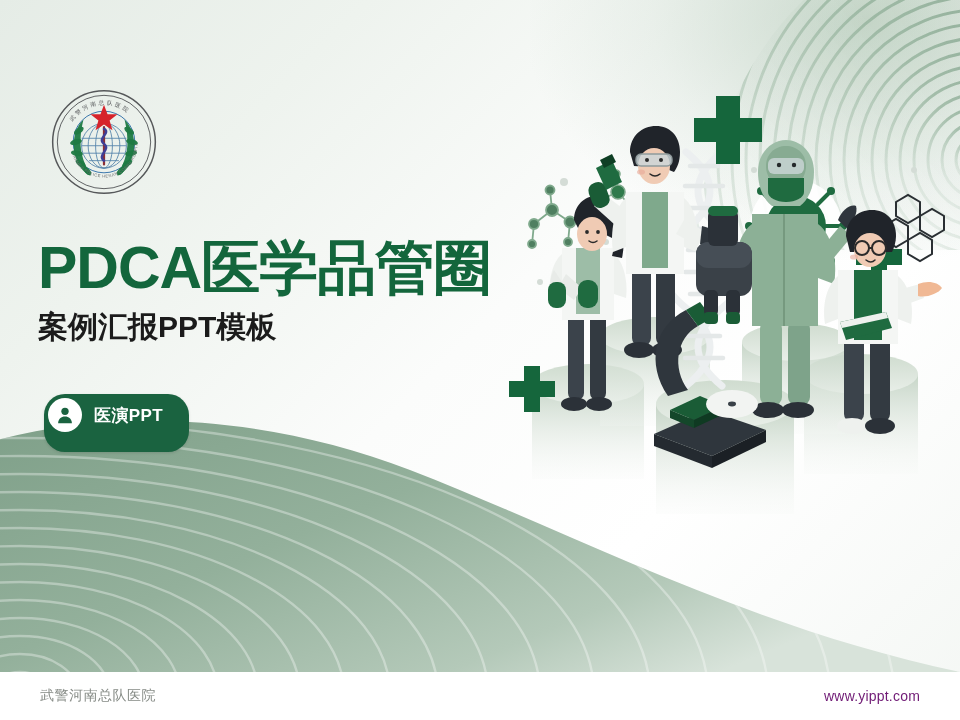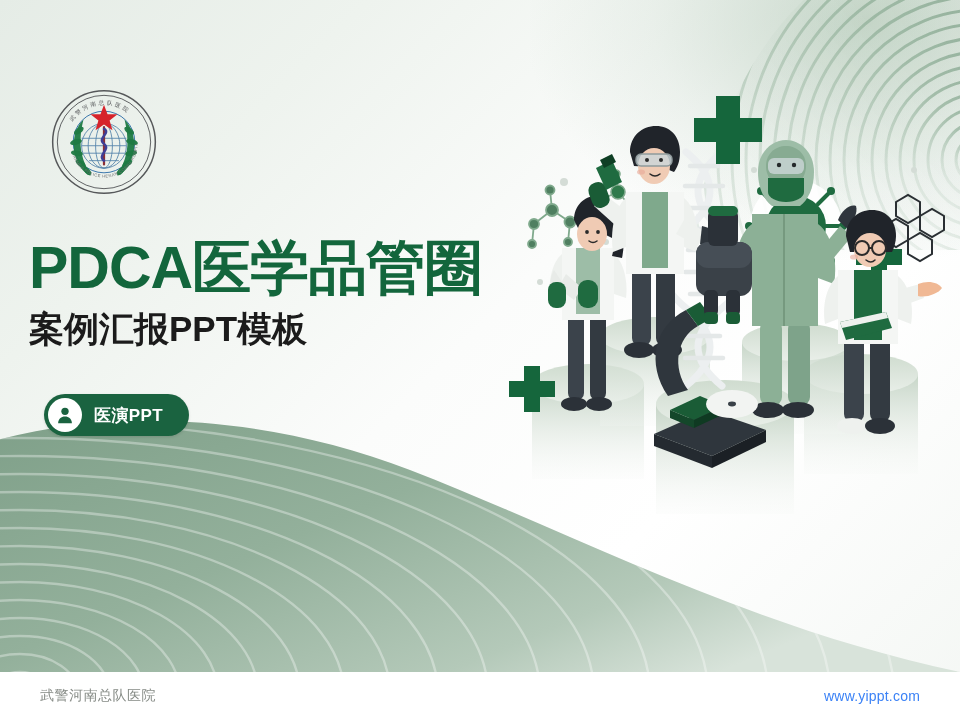--- a/index.html
+++ b/index.html
@@ -11,43 +11,43 @@
   .bg-layer{position:absolute;inset:0;pointer-events:none;}
   .corner-tr{position:absolute;right:-60px;top:-170px;width:560px;height:420px;opacity:.85;}
   .wave-bl{position:absolute;left:-40px;bottom:48px;width:1060px;height:330px;}
   .stage-glow{position:absolute;right:0;top:0;width:430px;height:260px;
               background:radial-gradient(ellipse at 78% 8%,rgba(150,180,155,.5) 0%,rgba(170,195,175,.18) 45%,rgba(255,255,255,0) 72%);}
 
   
   .logo{position:absolute;left:44px;top:86px;width:120px;height:112px;}
 
   
-  .title-wrap{position:absolute;left:29px;top:238px;width:520px;}
+  .title-wrap{position:absolute;left:38px;top:238px;width:520px;}
   .title-main{font-size:59px;line-height:1.02;font-weight:bold;color:#13663c;
               letter-spacing:-1px;white-space:nowrap;margin:0;}
-  .title-sub{font-size:35px;line-height:1.1;font-weight:bold;color:#1b1b1b;
+  .title-sub{font-size:30px;line-height:1.1;font-weight:bold;color:#1b1b1b;
              letter-spacing:0px;white-space:nowrap;margin:12px 0 0 0;}
 
   
   .pills{position:absolute;left:44px;top:394px;display:flex;gap:14px;}
   .pill{display:flex;align-items:center;height:42px;border-radius:21px;
-        background:#1a6340;padding:0 26px 0 4px;box-shadow:0 1px 3px rgba(0,0,0,.13);}
+        background:#1a6340;padding:0 26px 16px 4px;box-shadow:0 1px 3px rgba(0,0,0,.13);}
   .pill-ico{width:34px;height:34px;border-radius:50%;background:#fff;flex:0 0 34px;
             display:flex;align-items:center;justify-content:center;margin-right:12px;}
   .pill-txt{color:#fff;font-size:17px;font-weight:bold;letter-spacing:.4px;white-space:nowrap;}
 
   
   .illus{position:absolute;right:4px;top:74px;width:452px;height:450px;}
 
   
   .footer{position:absolute;left:0;right:0;bottom:0;height:48px;background:#fff;
           display:flex;align-items:center;justify-content:space-between;
           padding:0 40px;box-sizing:border-box;}
   .footer-left{font-size:14px;color:#868b86;letter-spacing:.5px;}
-  .footer-right{font-size:14px;color:#3b82f6;letter-spacing:.2px;}
+  .footer-right{font-size:14px;color:#701a75;letter-spacing:.2px;}
 </style>
 </head>
 <body>
 
 <div class="slide">
 
   <div class="bg-layer">
 
     <div class="stage-glow"></div>
 

